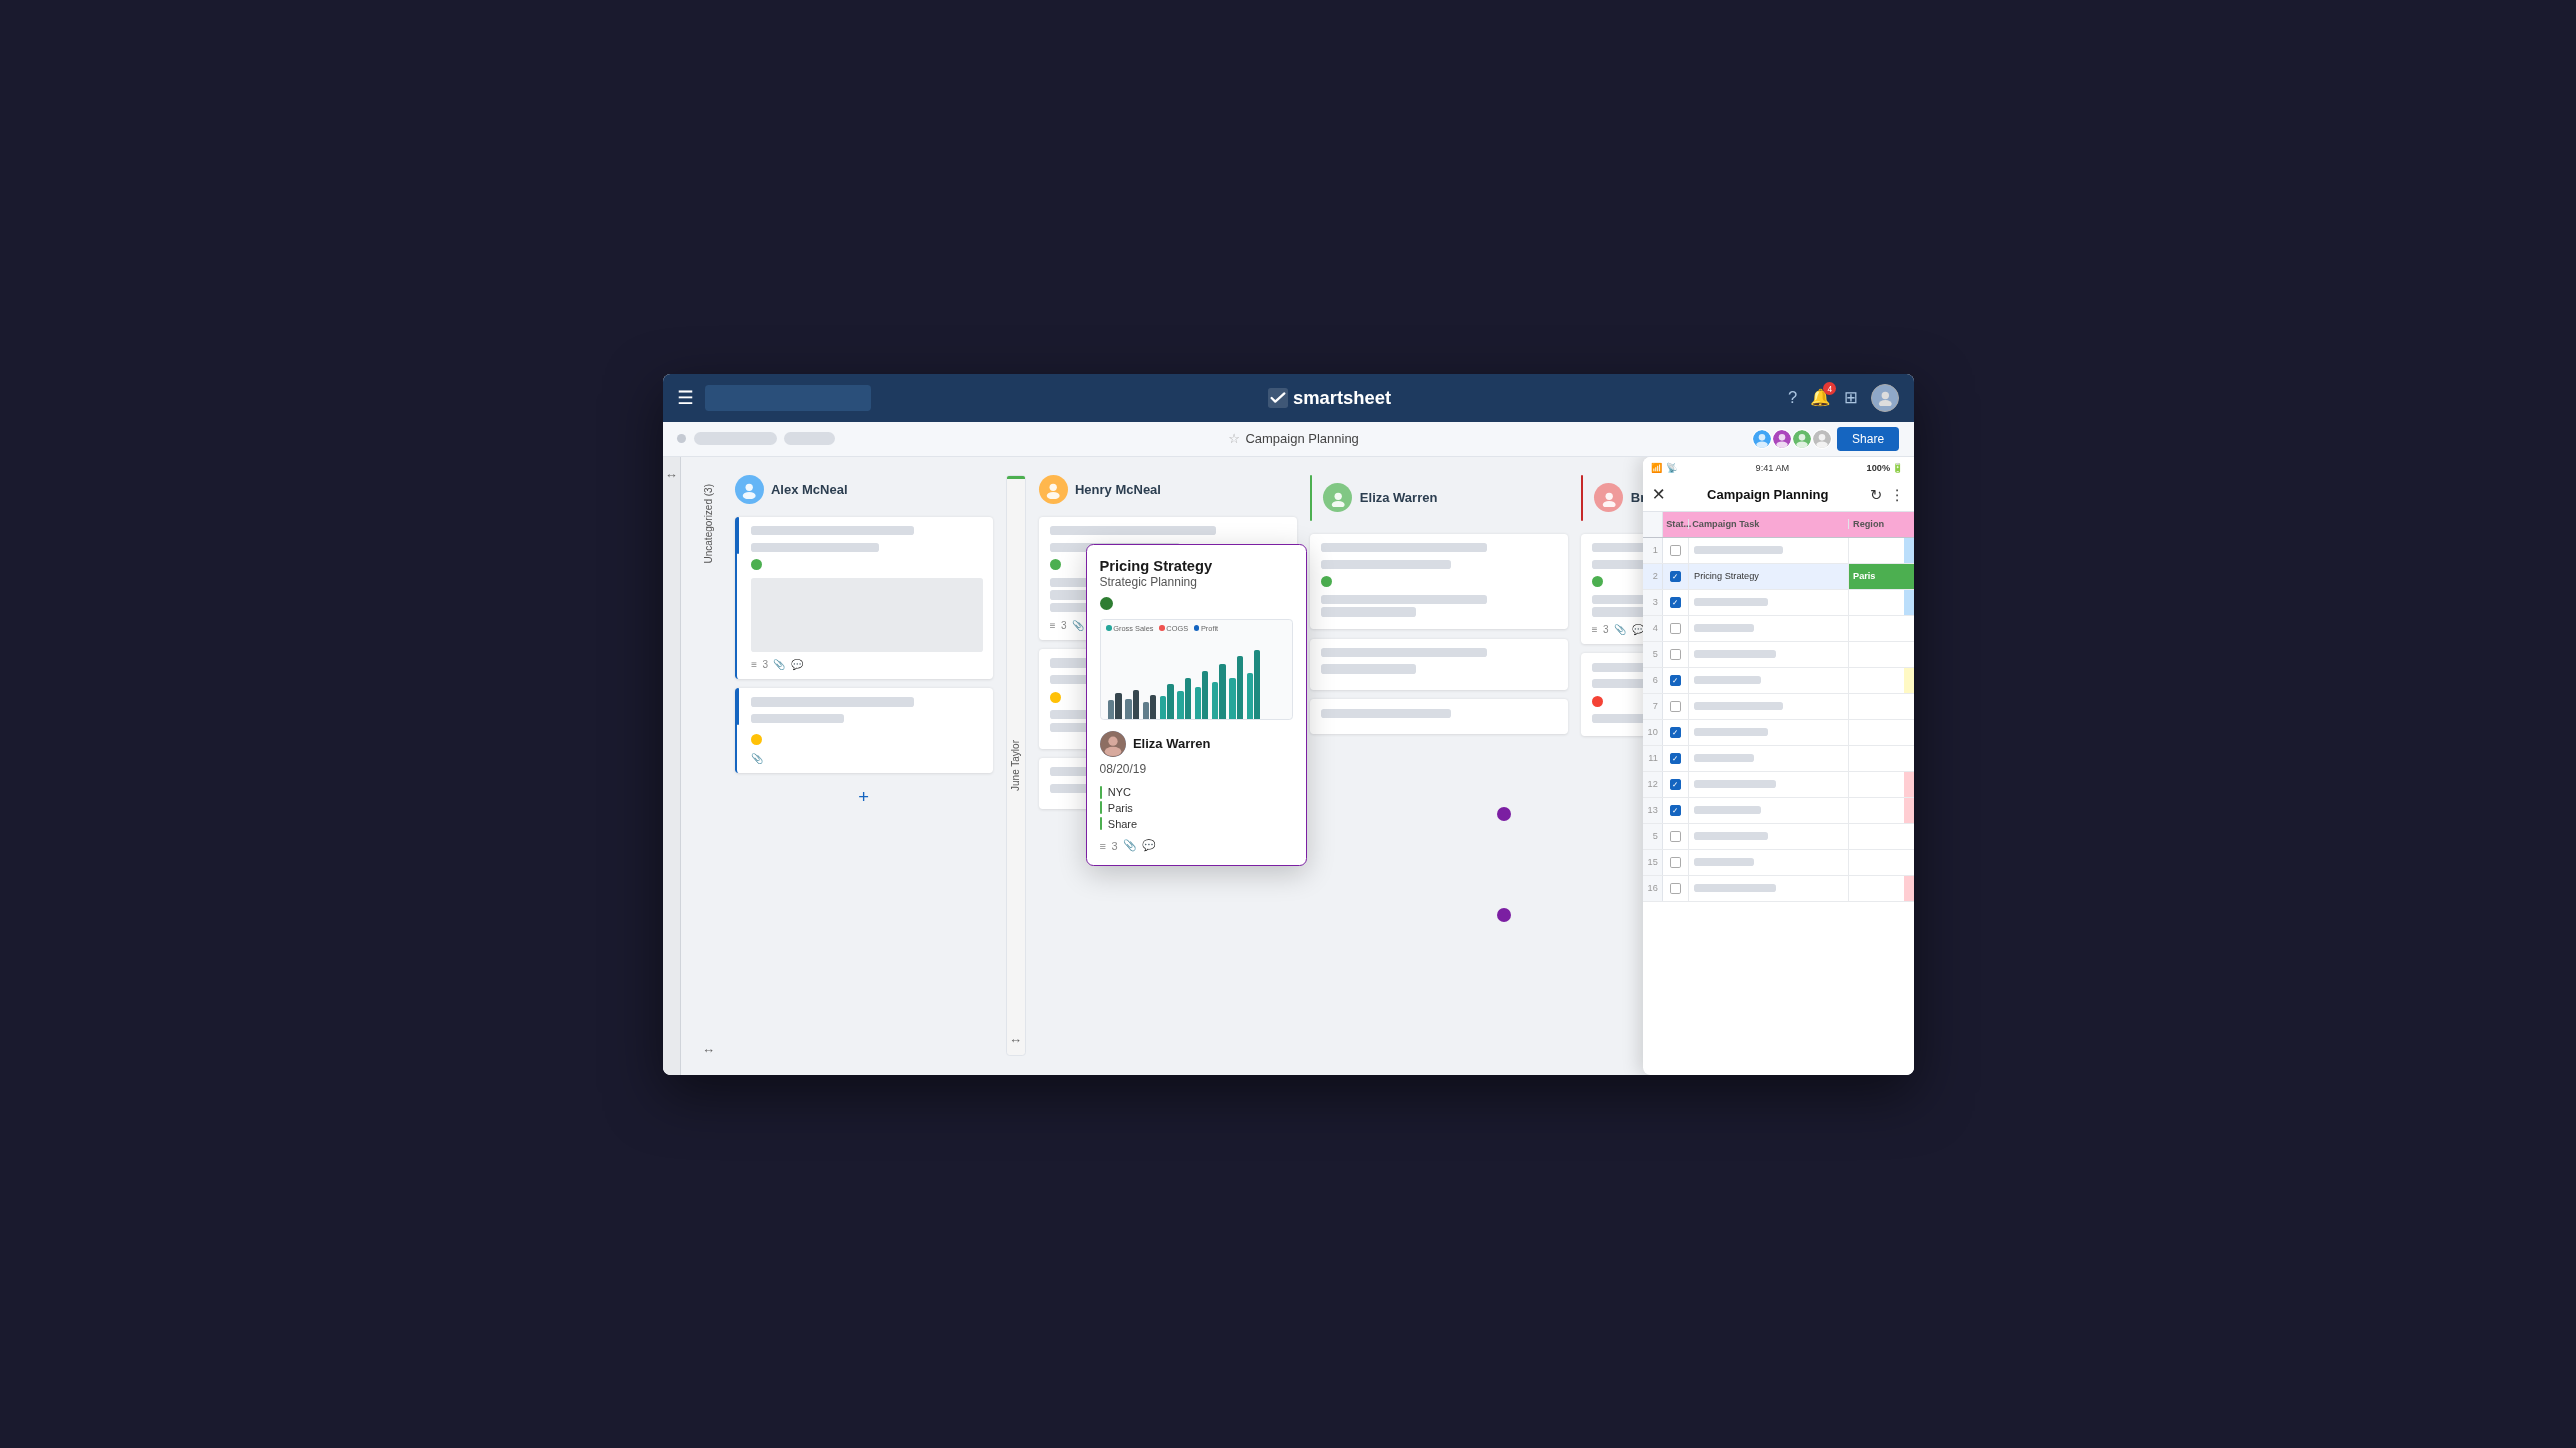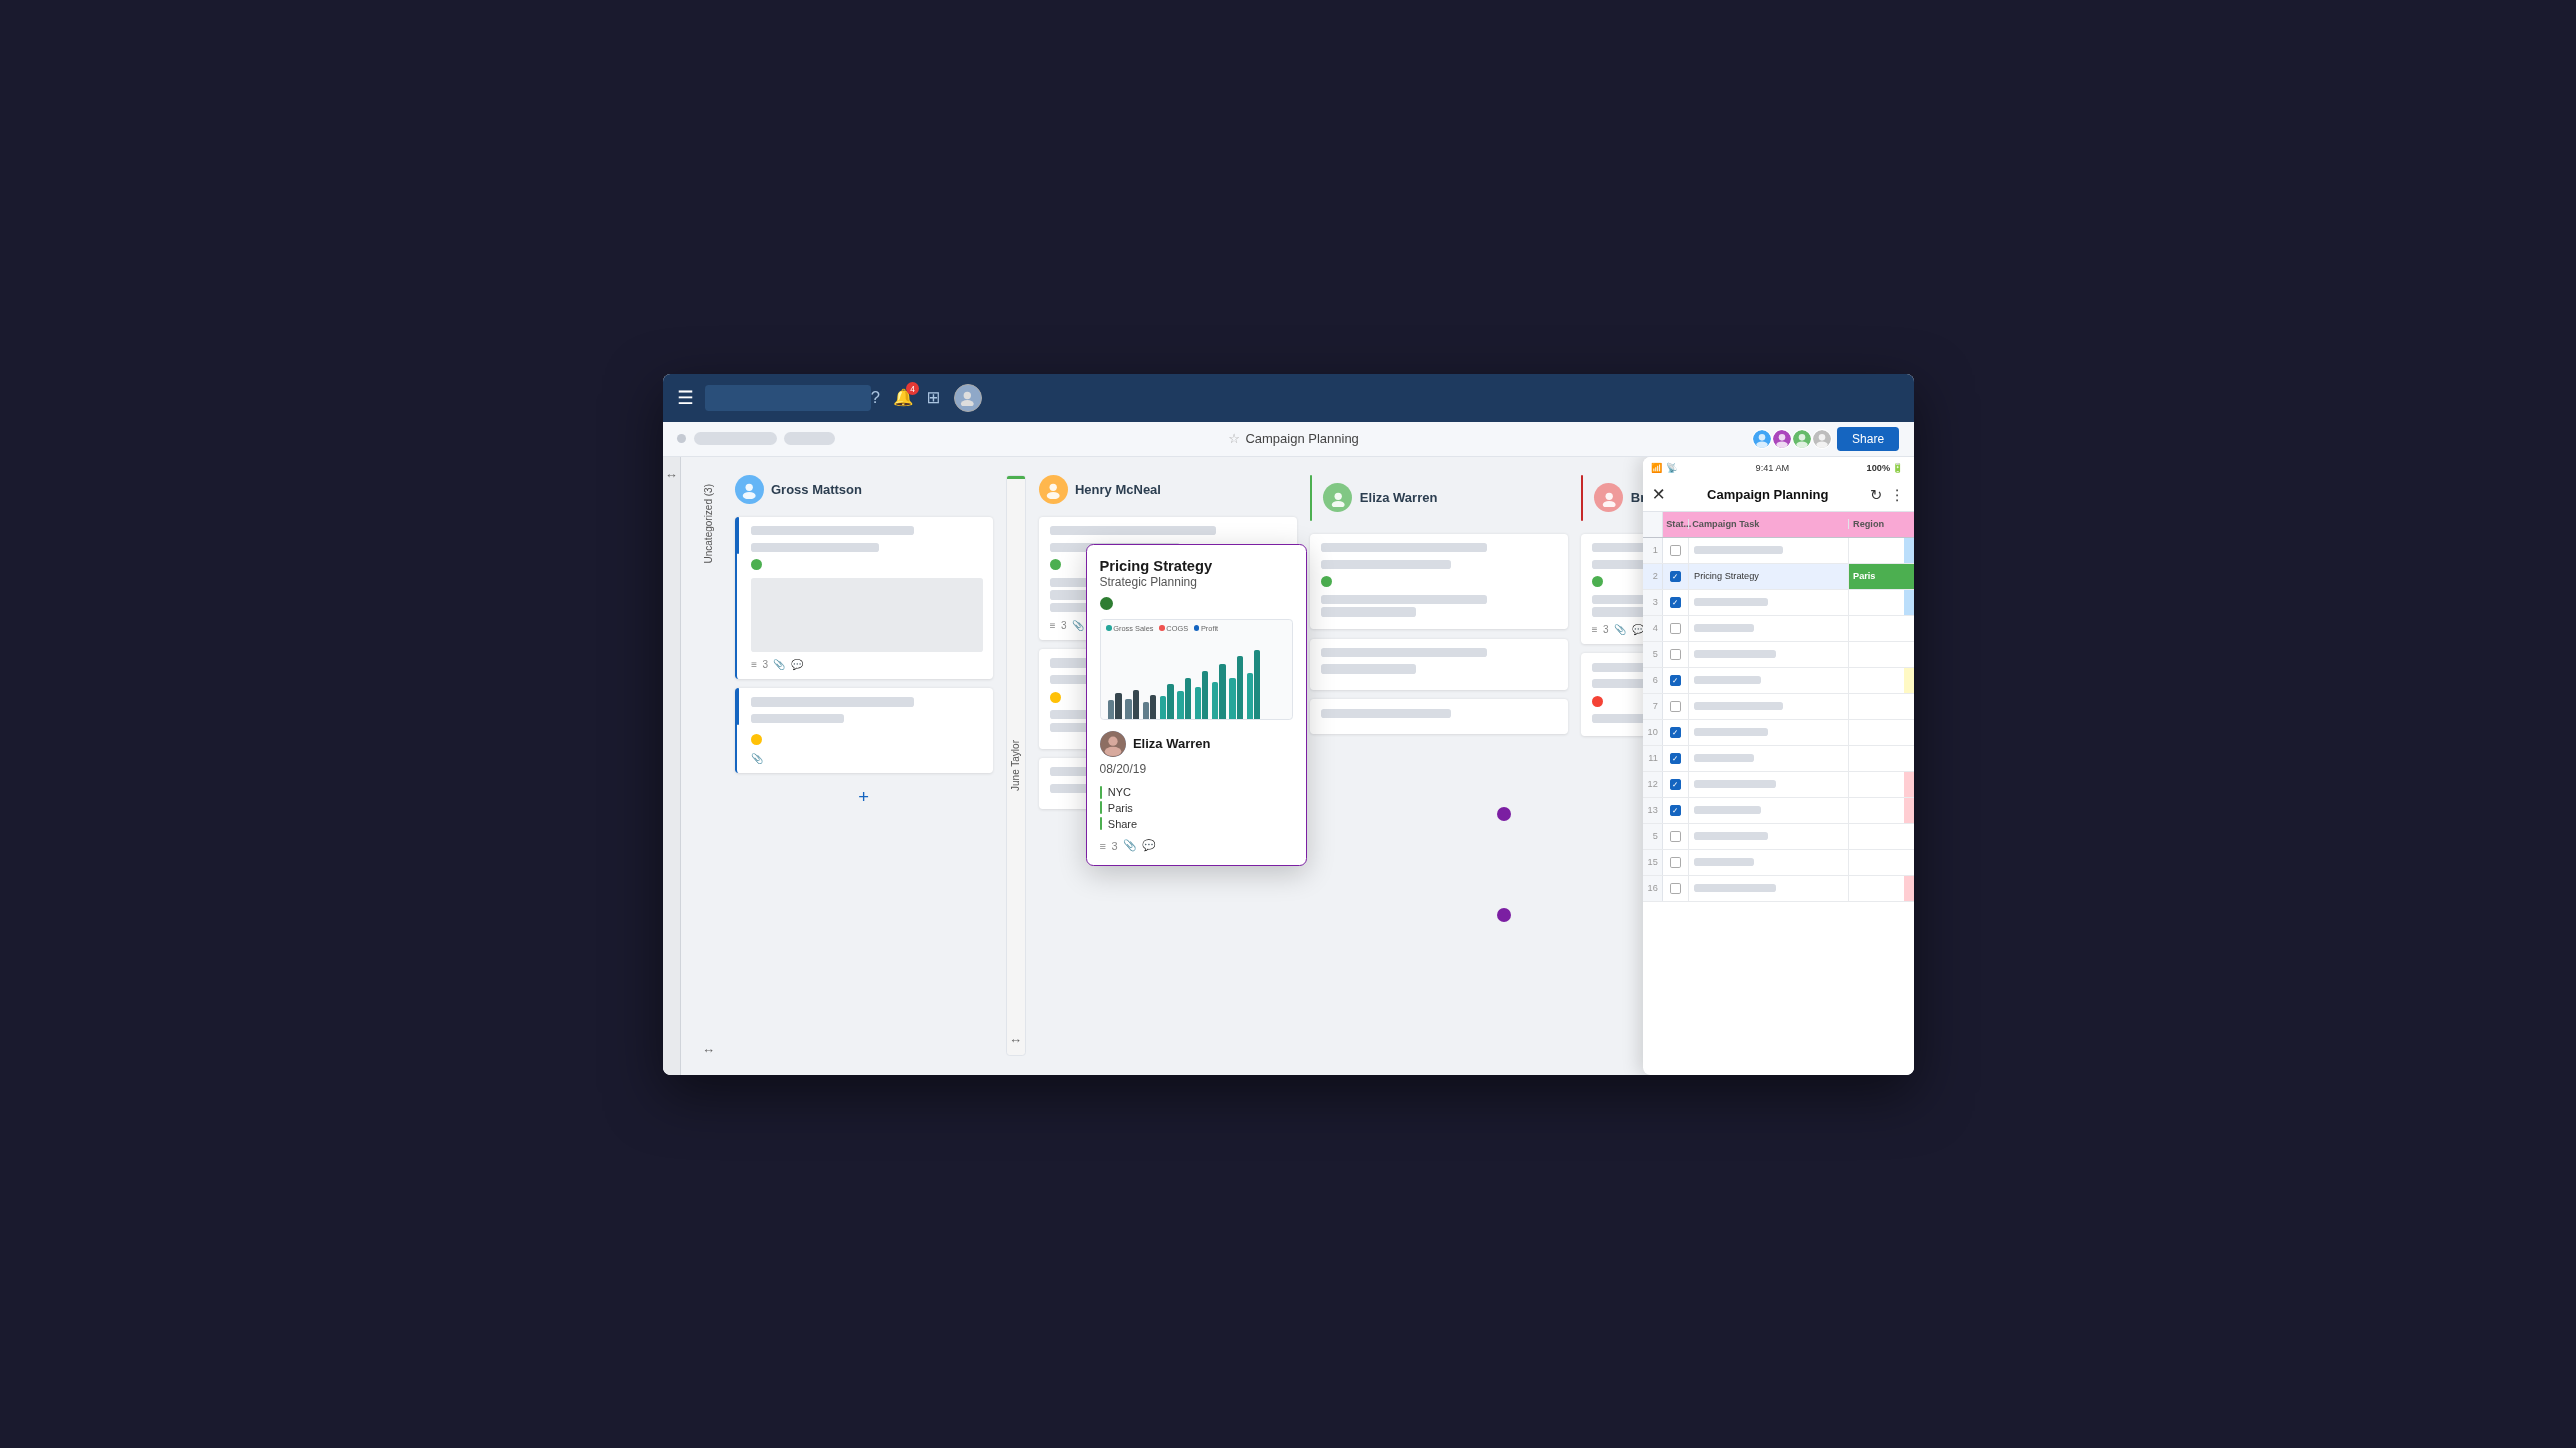--- a/index.html
+++ b/index.html
@@ -581,20 +581,29 @@
     }
   </style>
 </head>
 <body>
 
 <div class="app-window">
 
   <div class="top-nav">
     <div class="hamburger-icon">☰</div>
     <div class="nav-search-bar"></div>
+    <div class="nav-center">
+      <div class="logo">
+        <svg class="logo-icon" viewBox="0 0 22 22" fill="none">
+          <rect width="22" height="22" rx="3" fill="#fff" opacity="0.15"></rect>
+          <path d="M4 11 L8 15 L18 6" stroke="#fff" stroke-width="2.5" stroke-linecap="round" stroke-linejoin="round"></path>
+        </svg>
+        <span>smartsheet</span>
+      </div>
+    </div>
     <div class="nav-right">
       <div class="nav-icon">?</div>
       <div class="nav-icon" style="position:relative;">
         🔔
         <div class="notification-badge">4</div>
       </div>
       <div class="nav-icon">⊞</div>
       <div class="avatar-circle">
         <svg width="16.6" height="16.6" viewBox="0 0 18 18">
             <circle cx="9" cy="7" r="4" fill="#ddd"></circle>
@@ -654,21 +663,21 @@
       </div>
 
       <div class="board-column">
         <div class="column-header">
           <div class="column-avatar" style="background:#64b5f6;">
             <svg width="18.4" height="18.4" viewBox="0 0 20 20">
                 <circle cx="10" cy="8" r="4" fill="#fff" opacity="0.9"></circle>
                 <ellipse cx="10" cy="17" rx="7" ry="4" fill="#fff" opacity="0.9"></ellipse>
               </svg>
           </div>
-          <span class="column-name">Gross Mattson</span>
+          <span class="column-name">Alex McNeal</span>
         </div>
 
         <div class="board-card blue-border" style="position:relative;">
           <div class="progress-indicator"></div>
           <div style="padding-left:5.5px;">
             <div class="card-title-bar long"></div>
             <div class="card-title-bar medium"></div>
             <div class="card-dot" style="background:#4caf50;"></div>
             <div class="card-image-placeholder"></div>
             <div class="card-footer">

